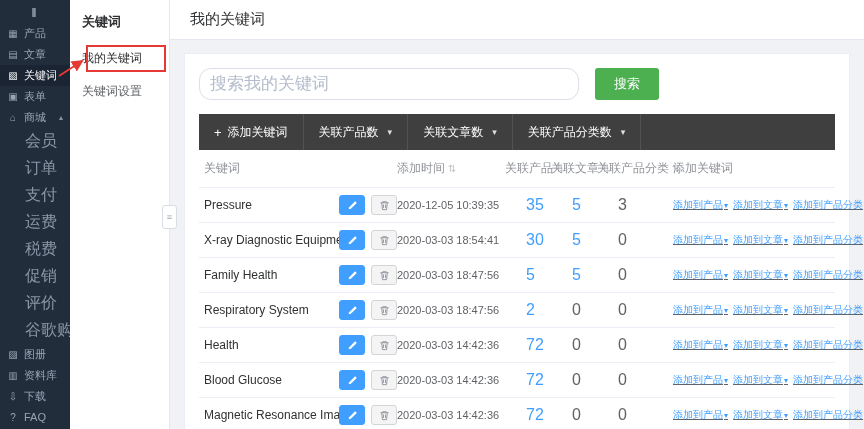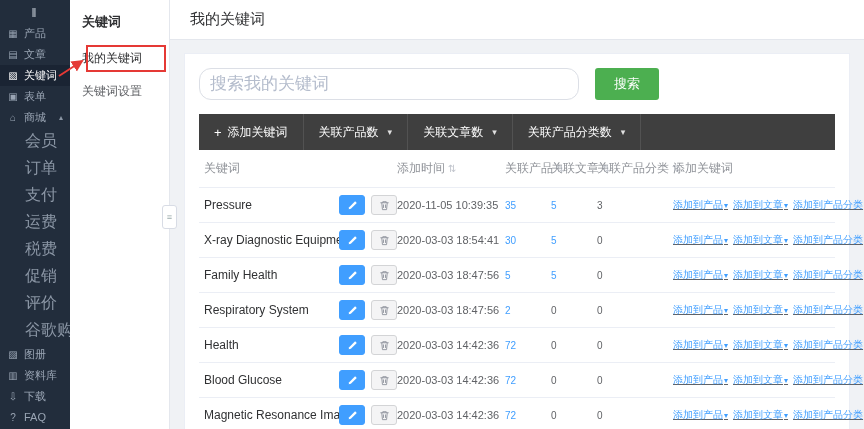--- a/index.html
+++ b/index.html
@@ -45,21 +45,21 @@
   .tb-caret { margin-left:9px; font-size:9px; color:#e0e0e0; }
 
   table { width:100%; border-collapse:collapse; table-layout:fixed; }
   thead th { font-size:12px; color:#909399; font-weight:normal; text-align:left; padding:10px 5px;
     border-bottom:1px solid #ebeef5; white-space:nowrap; }
   tbody td { font-size:12px; color:#606266; padding:7px 5px; border-bottom:1px solid #ebeef5;
     white-space:nowrap; height:32px; }
   .sort { color:#c0c4cc; font-size:10px; margin-left:3px; cursor:pointer; }
   .c-kw { overflow:visible; font-size:12px; color:#303133; }
   .c-time { font-size:11px; overflow:hidden; }
-  .num { font-size:10px; }
+  .num { font-size:16px;margin-left:21px; }
   .num.link, .act-link { color:#409eff; cursor:pointer; text-decoration:none; }
   .btn-edit { width:26px; height:20px; background:#409eff; border:1px solid #409eff; border-radius:3px;
     margin-right:6px; display:inline-flex; align-items:center; justify-content:center; cursor:pointer; vertical-align:middle; }
   .btn-del { width:26px; height:20px; background:#f4f4f5; border:1px solid #d3d4d6; border-radius:3px;
     display:inline-flex; align-items:center; justify-content:center; cursor:pointer; vertical-align:middle; }
   .c-act { overflow:visible; font-size:10px;text-decoration:underline; }
   .act-link { margin-right:5px; white-space:nowrap; }
   .act-caret { font-size:8px; margin-left:1px; }
 
   
@@ -193,21 +193,21 @@
               <td class="c-kw">Pressure</td>
               <td class="c-ops"><button class="btn-edit">
                   <svg width="11" height="11" viewBox="0 0 16 16">
                     <path d="M11.8 1.8l2.4 2.4-8.6 8.6-3.1.7.7-3.1z" fill="#fff"></path>
                   </svg>
                 </button><button class="btn-del">
                   <svg width="11" height="11" viewBox="0 0 16 16">
                     <path d="M2 4h12M5.5 4V2.5h5V4M4 4l1 10h6l1-10M6.5 6.5v5M9.5 6.5v5" stroke="#8a8f99" stroke-width="1.3" fill="none"></path>
                   </svg>
                 </button></td>
-              <td class="c-time">2020-11-05 10:39:35</td>
+              <td class="c-time">2020-12-05 10:39:35</td>
               <td><span class="num link">35</span></td>
               <td><span class="num link">5</span></td>
               <td><span class="num">3</span></td>
               <td class="c-act"><a class="act-link">添加到产品<span class="act-caret">▾</span></a><a class="act-link">添加到文章<span class="act-caret">▾</span></a><a class="act-link">添加到产品分类</a></td>
             </tr>
             <tr>
               <td class="c-kw">X-ray Diagnostic Equipment</td>
               <td class="c-ops"><button class="btn-edit">
                   <svg width="11" height="11" viewBox="0 0 16 16">
                     <path d="M11.8 1.8l2.4 2.4-8.6 8.6-3.1.7.7-3.1z" fill="#fff"></path>

